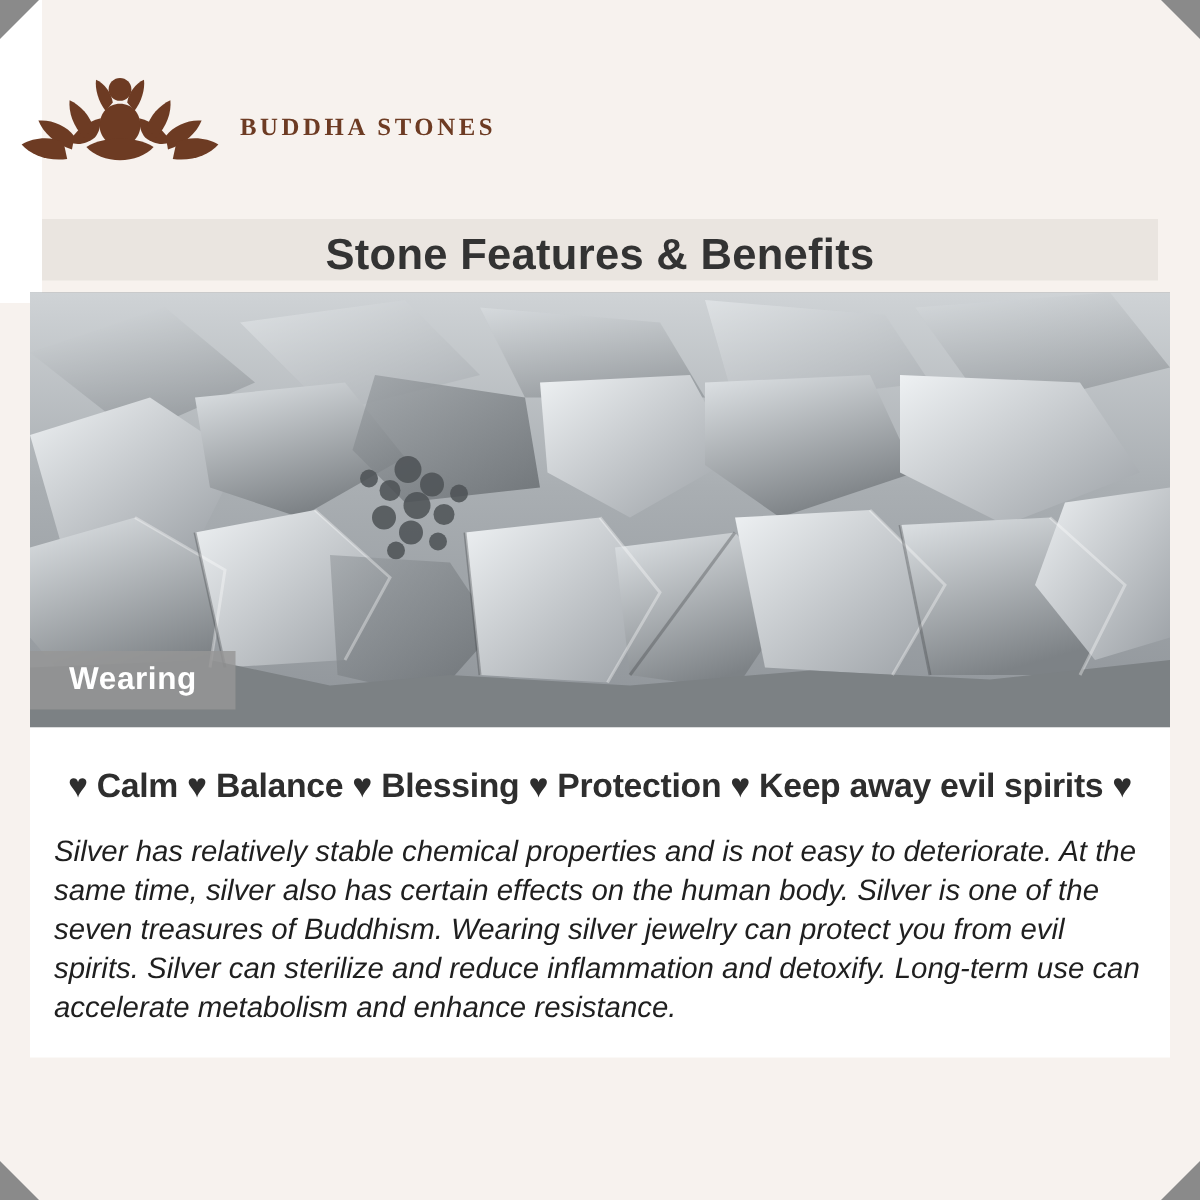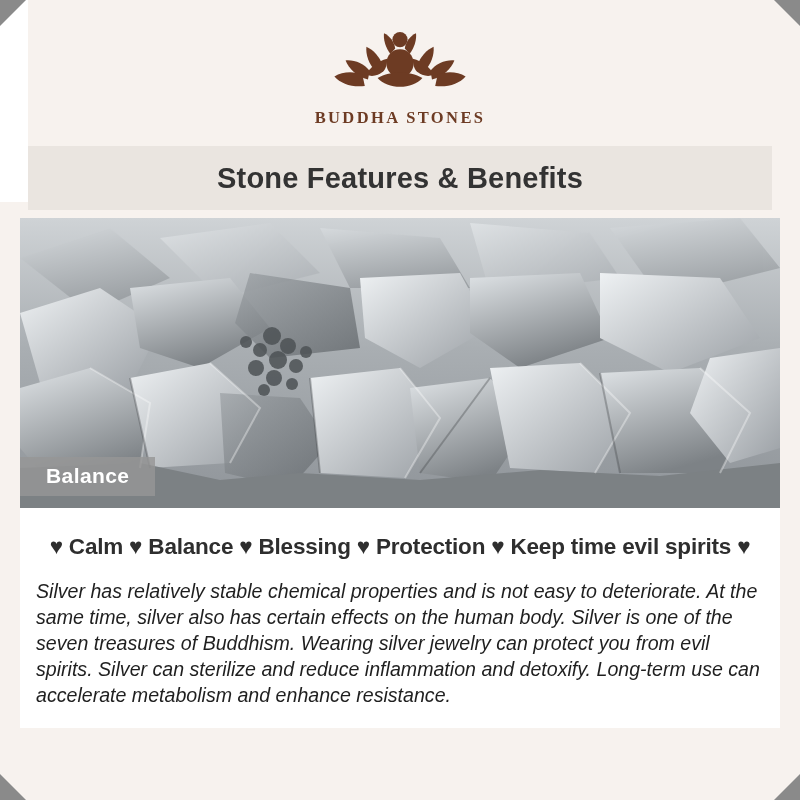--- a/index.html
+++ b/index.html
@@ -58,21 +58,21 @@
     background: #ffffff;
     z-index: 1;
   }
 
   
   .header {
     position: relative;
     z-index: 3;
     height: 146px;
     display: flex;
-    flex-direction: column;
+    flex-direction: row;
     align-items: center;
     justify-content: flex-start;
     padding-top: 22px;
     box-sizing: border-box;
   }
   .logo-mark {
     width: 160px;
     height: 84px;
     display: block;
   }
@@ -83,24 +83,24 @@
     color: #6d3b23;
     font-weight: bold;
     font-family: "Liberation Serif", serif;
   }
 
   
   .title-bar {
     position: relative;
     z-index: 3;
     margin: 0 28px;
-    height: 64px;
+    height: 41px;
     background: #eae5e0;
     display: flex;
-    align-items: center;
+    align-items: flex-end;
     justify-content: center;
   }
   .title-bar::before {
     content: "";
     position: absolute;
     left: -28px;
     top: 0;
     width: 28px;
     height: 56px;
     background: #ffffff;
@@ -293,22 +293,22 @@
         <path d="M560,145 L610,195 L575,255"></path>
         <path d="M680,150 L730,195 L700,255"></path>
       </g>
       <g stroke="#3e4346" stroke-opacity="0.35" fill="none" stroke-width="2">
         <path d="M110,160 L130,250"></path>
         <path d="M300,255 L290,160"></path>
         <path d="M470,160 L400,255"></path>
         <path d="M600,255 L580,155"></path>
       </g>
     </svg>
-    <div class="stone-label">Balance</div>
+    <div class="stone-label">Wearing</div>
   </div>
 
   <div class="content">
-    <div class="benefits">♥ Calm ♥ Balance ♥ Blessing ♥ Protection ♥ Keep time evil spirits ♥</div>
+    <div class="benefits">♥ Calm ♥ Balance ♥ Blessing ♥ Protection ♥ Keep away evil spirits ♥</div>
     <div class="description">Silver has relatively stable chemical properties and is not easy to deteriorate. At the same time, silver also has certain effects on the human body. Silver is one of the seven treasures of Buddhism. Wearing silver jewelry can protect you from evil spirits. Silver can sterilize and reduce inflammation and detoxify. Long-term use can accelerate metabolism and enhance resistance.</div>
   </div>
 
   <div class="bottom-fill"></div>
 </div>
 
 </body></html>

